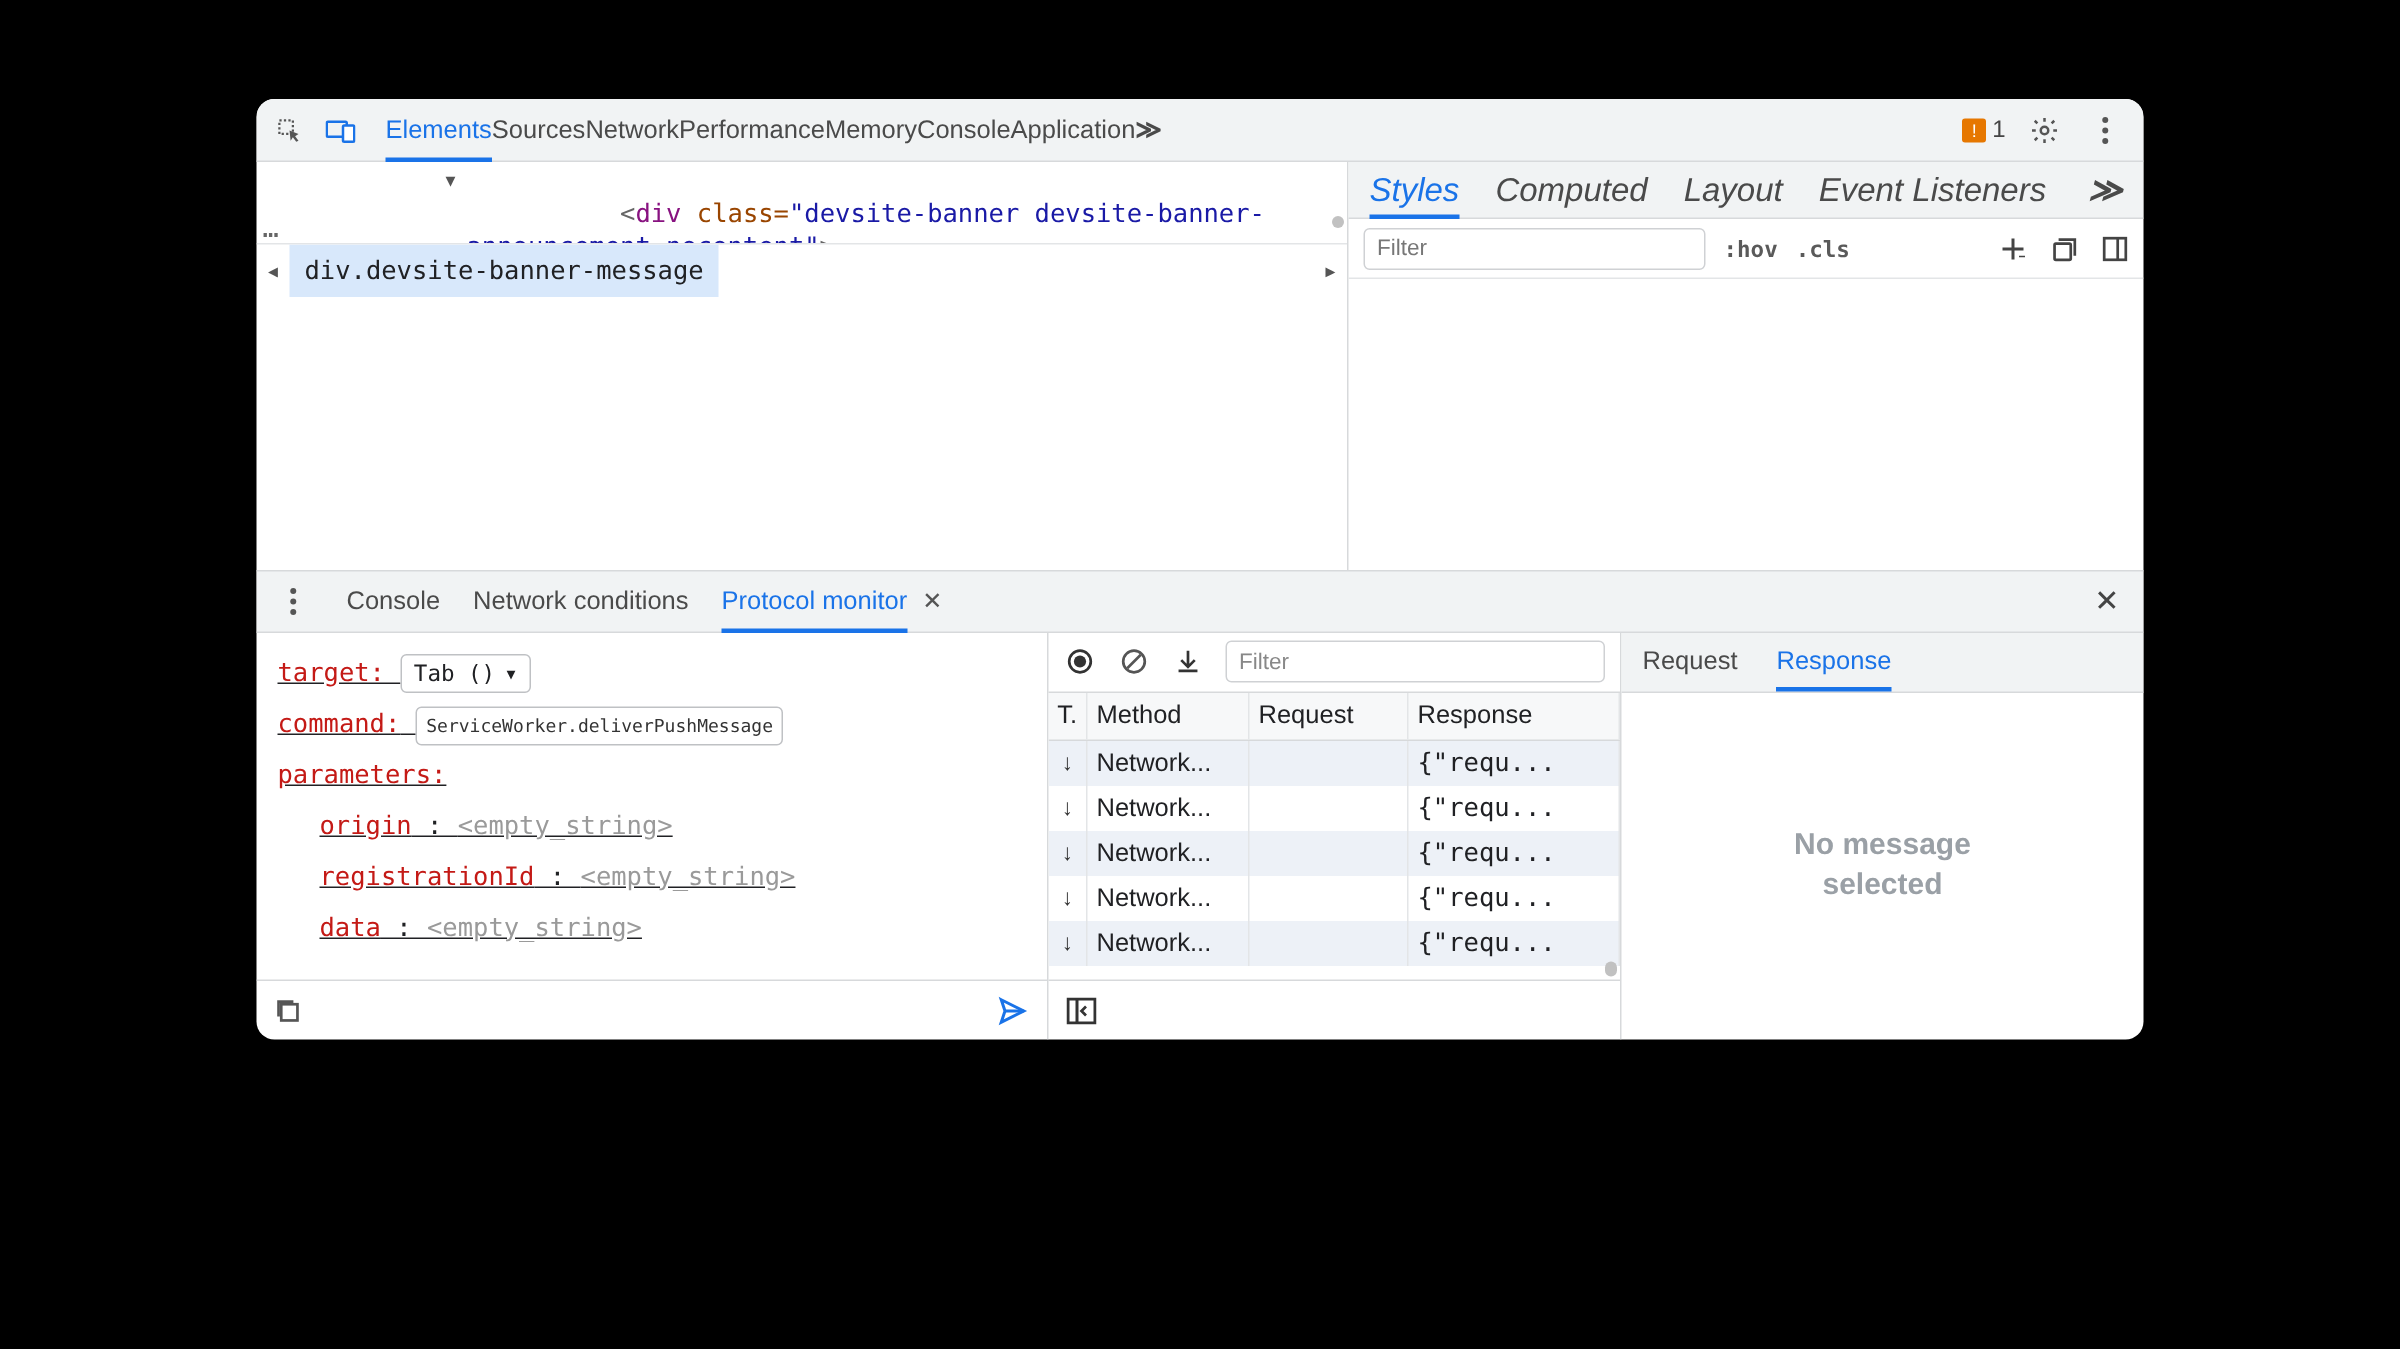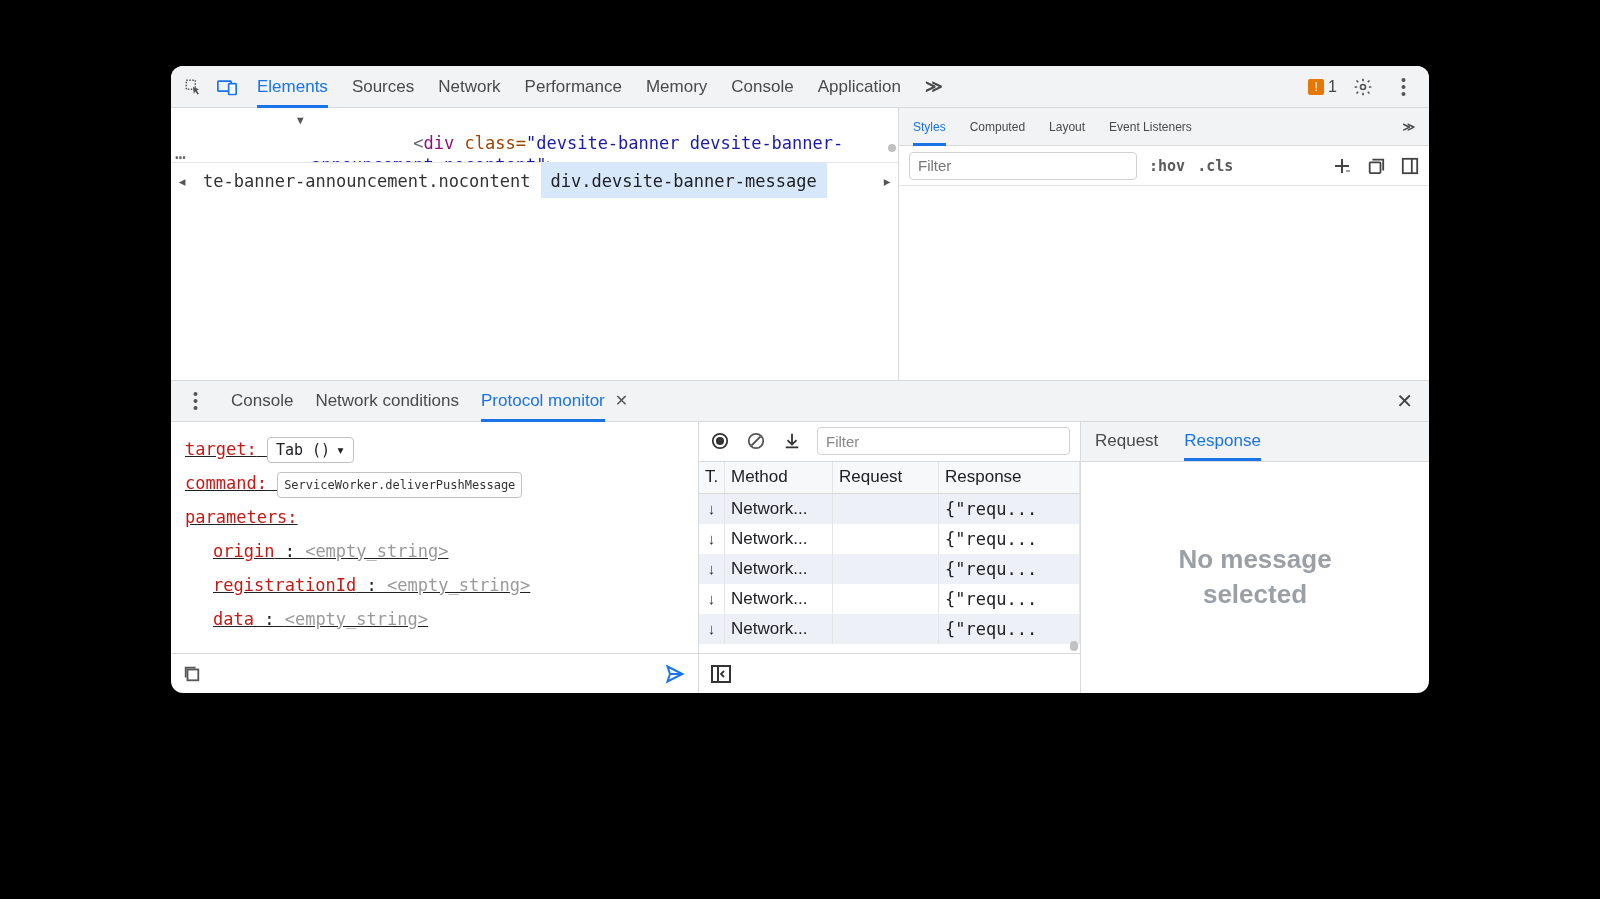--- a/index.html
+++ b/index.html
@@ -9,21 +9,21 @@
   
   .titlebar { height:34px; background:#f6f6f6; border-bottom:1px solid #dcdcdc; position:relative; display:flex; align-items:center; }
   .traffic { display:flex; gap:8px; padding-left:14px; }
   .dot { width:13px; height:13px; border-radius:50%; }
   .dot.red{background:#ff5f56;} .dot.yellow{background:#ffbd2e;} .dot.green{background:#27c93f;}
   .title { position:absolute; left:0; right:0; text-align:center; font-weight:600; font-size:16px; color:#2d2d2d; }
   
   .tabs { height:42px; background:#f1f3f4; border-bottom:1px solid #d7d9db; display:flex; align-items:center; padding:0 8px; gap:6px; }
   .icon-btn { width:28px; height:28px; display:flex; align-items:center; justify-content:center; border-radius:4px; color:#555; }
   .icon-btn.blue { color:#1a73e8; }
-  .tabs-list { display:flex; align-items:center; gap:24px; padding:0 10px; flex:1; }
+  .tabs-list { display:flex; align-items:center; padding:0 10px; flex:1; }
   .tab { font-size:17px; color:#4a4a4a; height:42px; line-height:42px; cursor:pointer; }
   .tab.active { color:#1a73e8; border-bottom:3px solid #1a73e8; }
   .tabs-right { display:flex; align-items:center; gap:12px; padding-right:4px;}
   .badge { background:#e67700; color:#fff; width:16px; height:16px; font-size:12px; display:flex; align-items:center; justify-content:center; border-radius:2px; }
   .badge-wrap { display:flex; align-items:center; gap:4px; color:#444; font-size:16px;}
   
   .body { flex:1; display:flex; min-height:0;}
   .left-col { flex: 0 0 728px; display:flex; flex-direction:column; border-right:1px solid #d7d9db;}
   .right-col { flex:1; display:flex; flex-direction:column;}
   
@@ -34,21 +34,21 @@
   .scroll-thumb { position:absolute; right:2px; top:36px; width:8px; height:8px; background:#c1c1c1; border-radius:4px;}
   .ellipsis-left { position:absolute; left:4px; bottom:-2px; color:#666; font-size:18px;}
   
   .crumbs { height:36px; border-top:1px solid #e3e5e7; display:flex; align-items:center; overflow:hidden; font-family: ui-monospace, Menlo, monospace; font-size:17px;}
   .crumb-arrow { width:22px; display:flex; align-items:center; justify-content:center; color:#555; }
   .crumb { padding:0 10px; height:100%; display:flex; align-items:center; white-space:nowrap; }
   .crumb.sel { background:#d8e8fb; }
   .crumb.trunc { color:#333; }
   
   .styles-tabs { height:38px; background:#f1f3f4; border-bottom:1px solid #d7d9db; display:flex; align-items:center; gap:24px; padding:0 14px;}
-  .styles-tabs .tab{font-size:12px; height:38px; line-height:38px;}
+  .styles-tabs .tab{font-size:22px; height:38px; line-height:38px;font-style:italic;}
   .styles-tools { height:40px; display:flex; align-items:center; gap:12px; padding:4px 10px; border-bottom:1px solid #e3e5e7;}
   .filter-box { height:28px; border:1px solid #cfd1d4; border-radius:4px; background:#fff; padding:0 8px; font-size:15px; color:#777; display:flex; align-items:center; width:228px;}
   .mono-btn { font-family: ui-monospace, Menlo, monospace; font-size:15px; font-weight:600; color:#5a5a5a; }
   .right-icons { margin-left:auto; display:flex; gap:16px; color:#444;}
   
   .drawer-tabs { height:42px; background:#f1f3f4; border-top:1px solid #d7d9db; border-bottom:1px solid #d7d9db; display:flex; align-items:center; gap:22px; padding:0 10px;}
   .drawer-tabs .tab{font-size:17px; height:42px; line-height:42px;}
   .close-x { margin-left:-12px; font-size:16px; color:#555;}
   .drawer-close { margin-left:auto; font-size:20px; color:#444; padding-right:6px;}
   
@@ -80,21 +80,21 @@
   .tr .c-t { font-size:15px; }
   .arrow-down{color:#333;}
   .mono { font-family: ui-monospace, Menlo, monospace; }
   .scrollbar { position:absolute; right:2px; top:34px; bottom:2px; width:8px; }
   .scrollbar .thumb{ position:absolute; left:0; right:0; bottom:0; height:10px; background:#c1c1c1; border-radius:4px;}
   .mid-bottom { height:40px; border-top:1px solid #d7d9db; display:flex; align-items:center; padding:0 12px;}
   
   .prot-right { width:348px; display:flex; flex-direction:column;}
   .pr-tabs { height:40px; background:#f1f3f4; border-bottom:1px solid #d7d9db; display:flex; align-items:center; gap:26px; padding:0 14px;}
   .pr-tabs .tab{font-size:17px; height:40px; line-height:40px;}
-  .placeholder { flex:1; display:flex; align-items:center; justify-content:center; color:#9aa0a6; font-size:26px; font-weight:700; text-align:center; line-height:1.35;}
+  .placeholder { flex:1; display:flex; align-items:center; justify-content:center; color:#9aa0a6; font-size:20px; font-weight:700; text-align:center; line-height:1.35;}
   svg { display:block; }
 </style>
 </head>
 <body>
 
 <div class="window">
 
 
   <div class="tabs">
     <div class="icon-btn">
@@ -146,21 +146,20 @@
         <span class="triangle-down">▼</span>
         <div class="l1">
           <span class="punc">&lt;</span><span class="tagc">div </span><span class="attrc">class=</span><span class="valc">"devsite-banner devsite-banner-announcement nocontent"</span><span class="punc">&gt;</span>
         </div>
 
         <div class="scroll-thumb"></div>
         <div class="ellipsis-left">…</div>
       </div>
       <div class="crumbs">
         <div class="crumb-arrow">◂</div>
-        <div class="crumb trunc">te-banner-announcement.nocontent</div>
         <div class="crumb sel">div.devsite-banner-message</div>
         <div class="crumb-arrow" style="margin-left:auto;">▸</div>
       </div>
     </div>
     <div class="right-col">
       <div class="styles-tabs">
         <div class="tab active">Styles</div>
         <div class="tab">Computed</div>
         <div class="tab">Layout</div>
         <div class="tab">Event Listeners</div>

